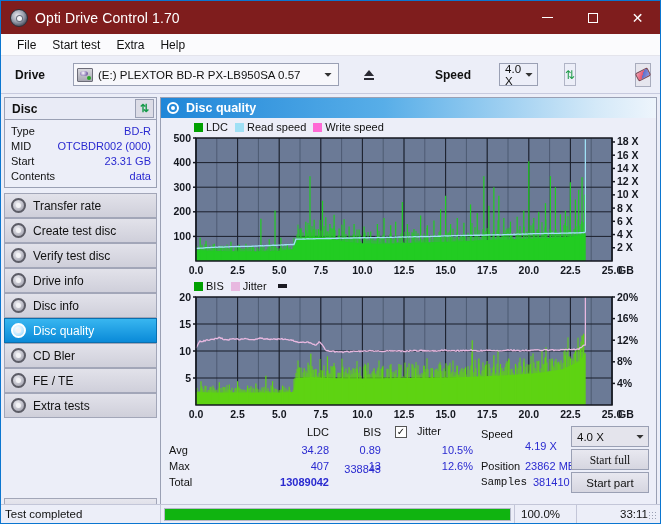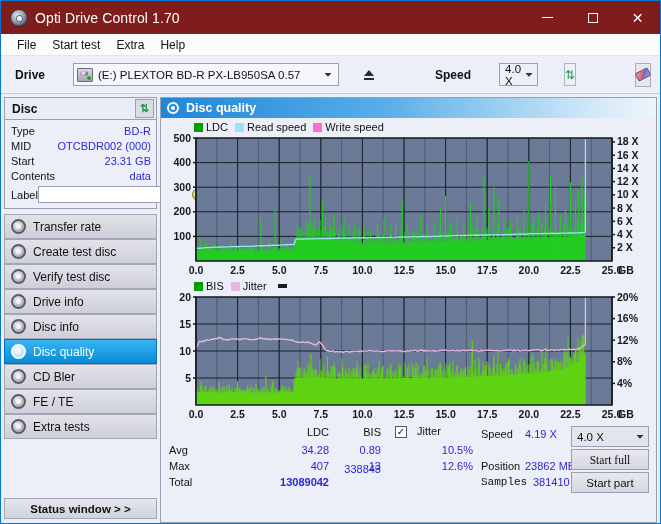--- a/index.html
+++ b/index.html
@@ -429,27 +429,20 @@
             <span class="disc-key">MID</span>
             <span class="disc-val">OTCBDR002 (000)</span>
           </div>
           <div class="disc-row">
             <span class="disc-key">Start</span>
             <span class="disc-val">23.31 GB</span>
           </div>
           <div class="disc-row">
             <span class="disc-key">Contents</span>
             <span class="disc-val">data</span>
-          </div>
-          <div class="label-row">
-            <span class="label-key">Label</span>
-            <input class="label-input" type="text" value="" placeholder="" style="">
-            <div class="disc-cd">
-                <div class="cd-glyph"></div>
-              </div>
           </div>
         </div>
       </div>
 
       <div class="navlist">
         <div class="nav-btn">
           <span class="nav-ico"></span>
           <span>Transfer rate</span>
         </div>
         <div class="nav-btn">
@@ -1609,32 +1602,43 @@
             <span class="st" style="left:230px; top:-1px;">
               <span class="chk">
                   <span>✓</span>
                 </span>
               <span style="margin-left:7px;">Jitter</span>
             </span>
             <span class="st num" style="left:232px; top:18px; width:76px; text-align:right;">10.5%</span>
             <span class="st num" style="left:232px; top:34px; width:76px; text-align:right;">12.6%</span>
 
             <span class="st hd" style="left:316px; top:2px;">Speed</span>
-            <span class="st num" style="left:360px; top:2px;">4.19 X</span>
+            <span class="st num" style="left:360px; top:14px;">4.19 X</span>
             <span class="st hd" style="left:316px; top:34px;">Position</span>
             <span class="st num" style="left:360px; top:34px;">23862 MB</span>
             <span class="st hd" style="left:316px; top:50px;font-family:Liberation Mono, monospace;">Samples</span>
             <span class="st num" style="left:368px; top:50px;">381410</span>
 
             <div class="spd-combo">
               <span style="flex:1">4.0 X</span>
               <span class="chev">⏷</span>
             </div>
             <div class="act-btn" style="top:23px;font-family:Liberation Serif, serif;">Start full</div>
             <div class="act-btn" style="top:46px;">Start part</div>
           </div>
         </div>
 
       </div>
     </div>
   </div>
 
+  <div class="statusbar">
+    <div class="sb-text">Test completed</div>
+    <div class="sb-prog-cell">
+      <div class="sb-prog">
+        <div class="sb-prog-fill" id="prog-fill" style="width: 100%;"></div>
+      </div>
+    </div>
+    <div class="sb-pct">100.0%</div>
+    <div class="sb-time">33:11</div>
+    <div class="grip"></div>
+  </div>
 </div>
 
 </body></html>

